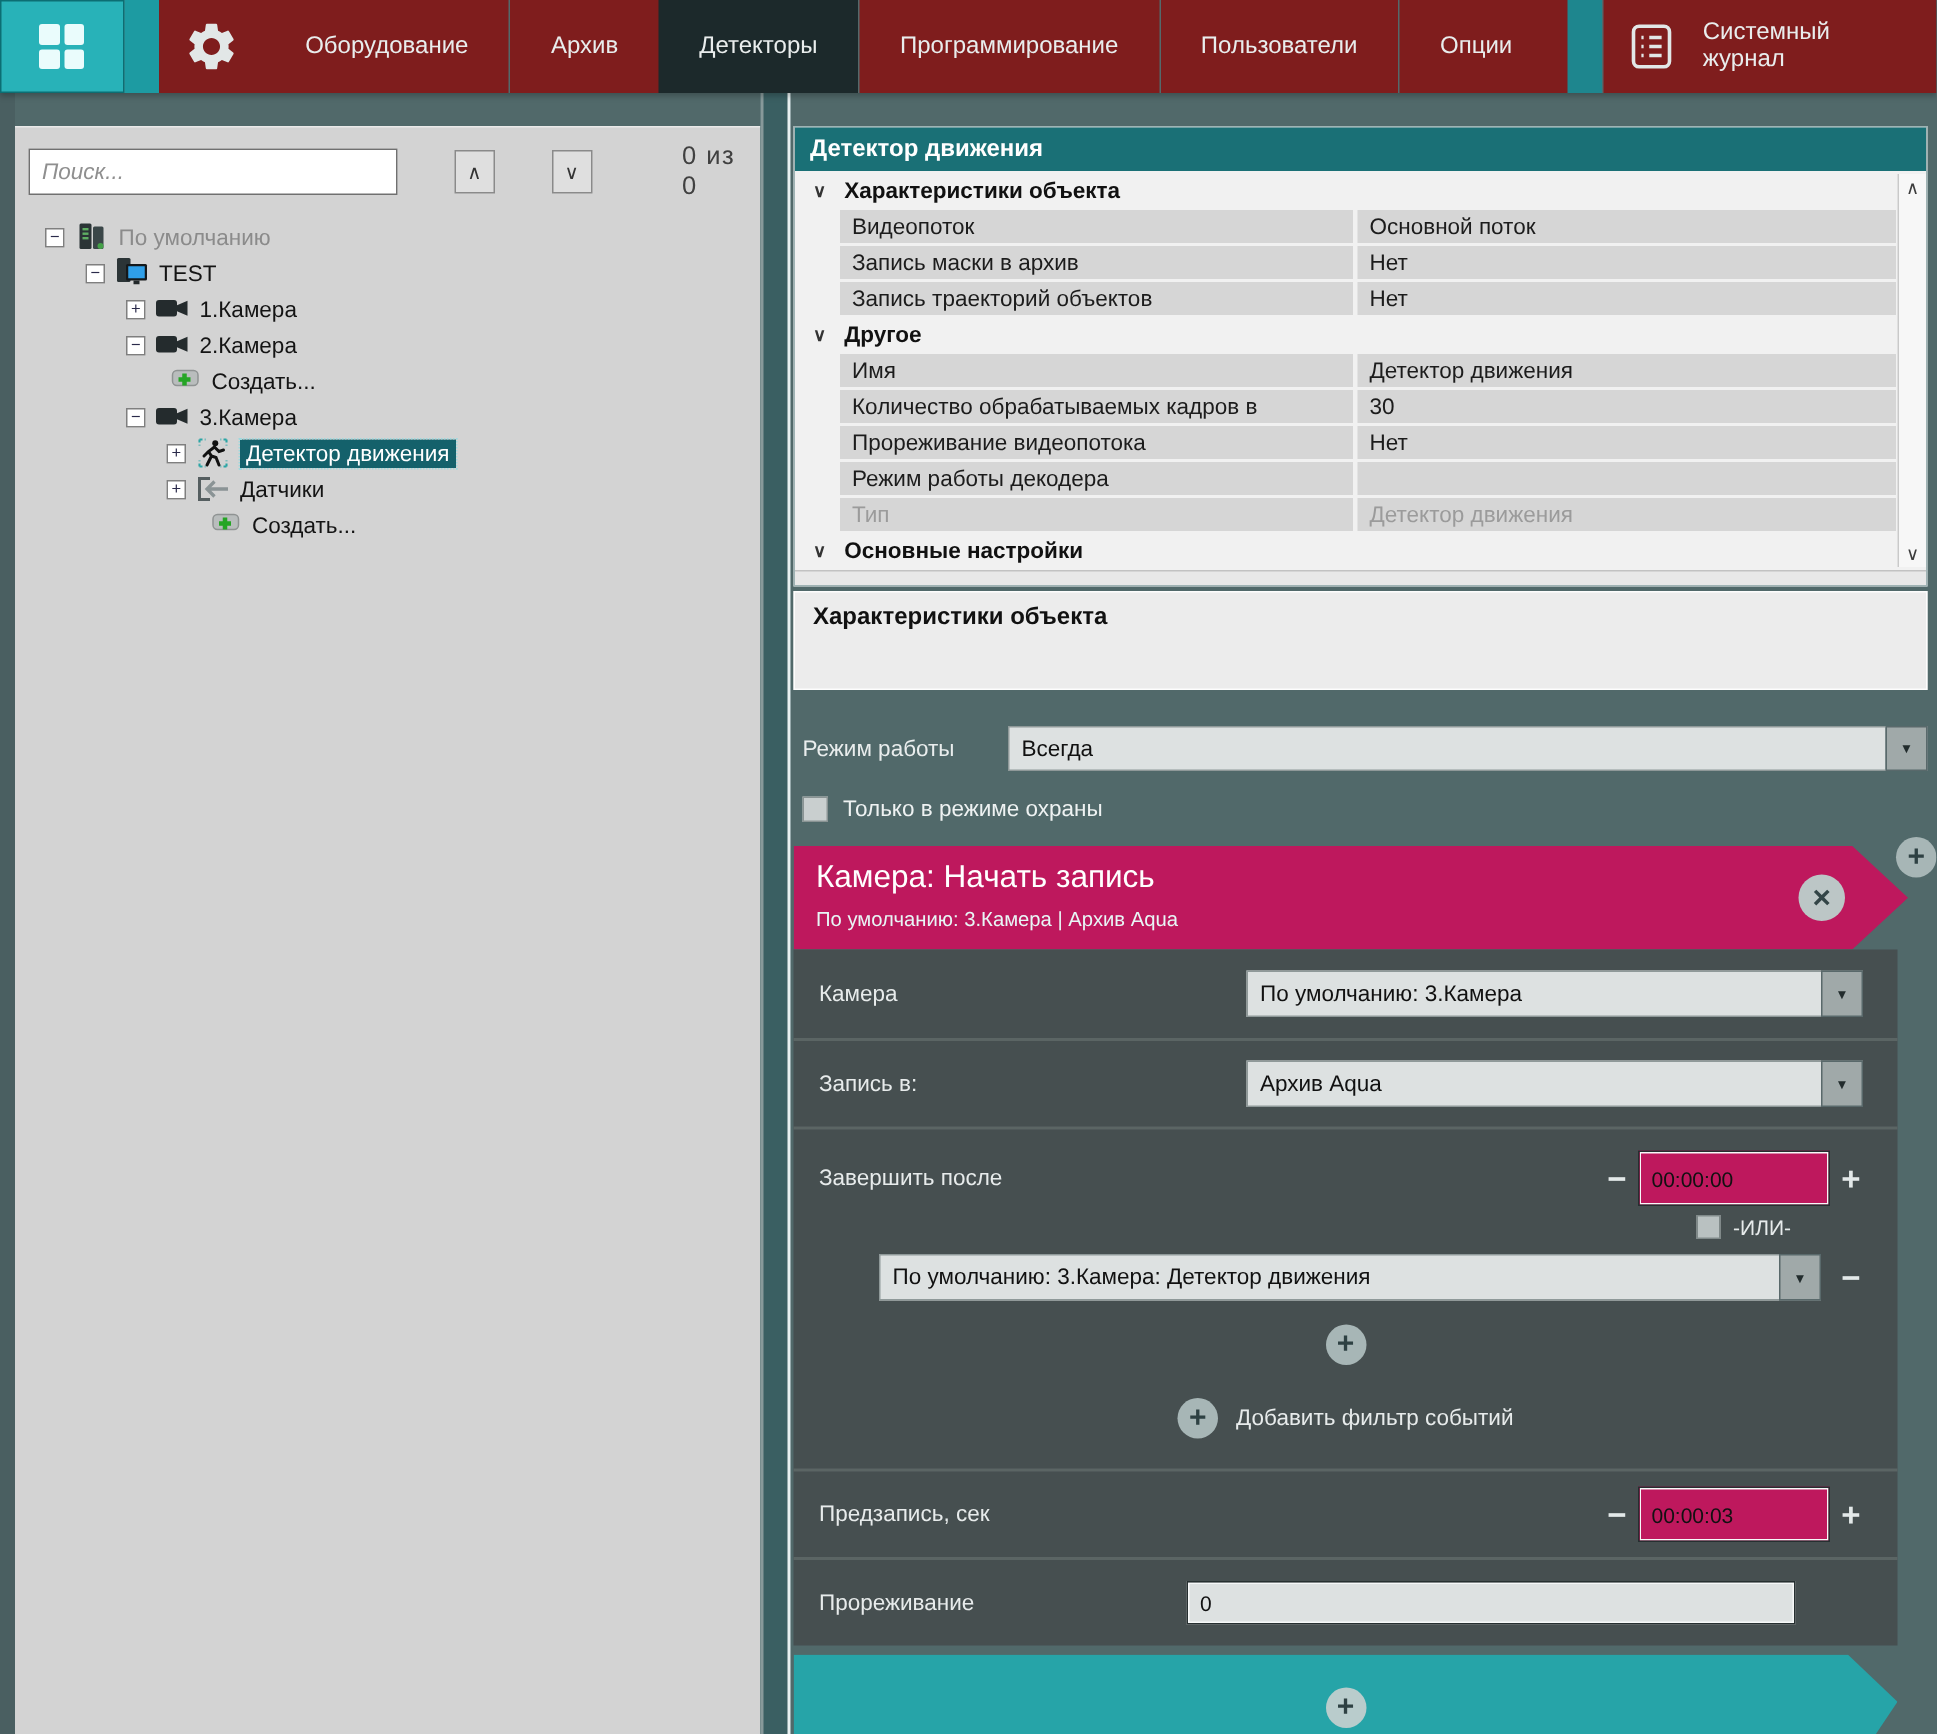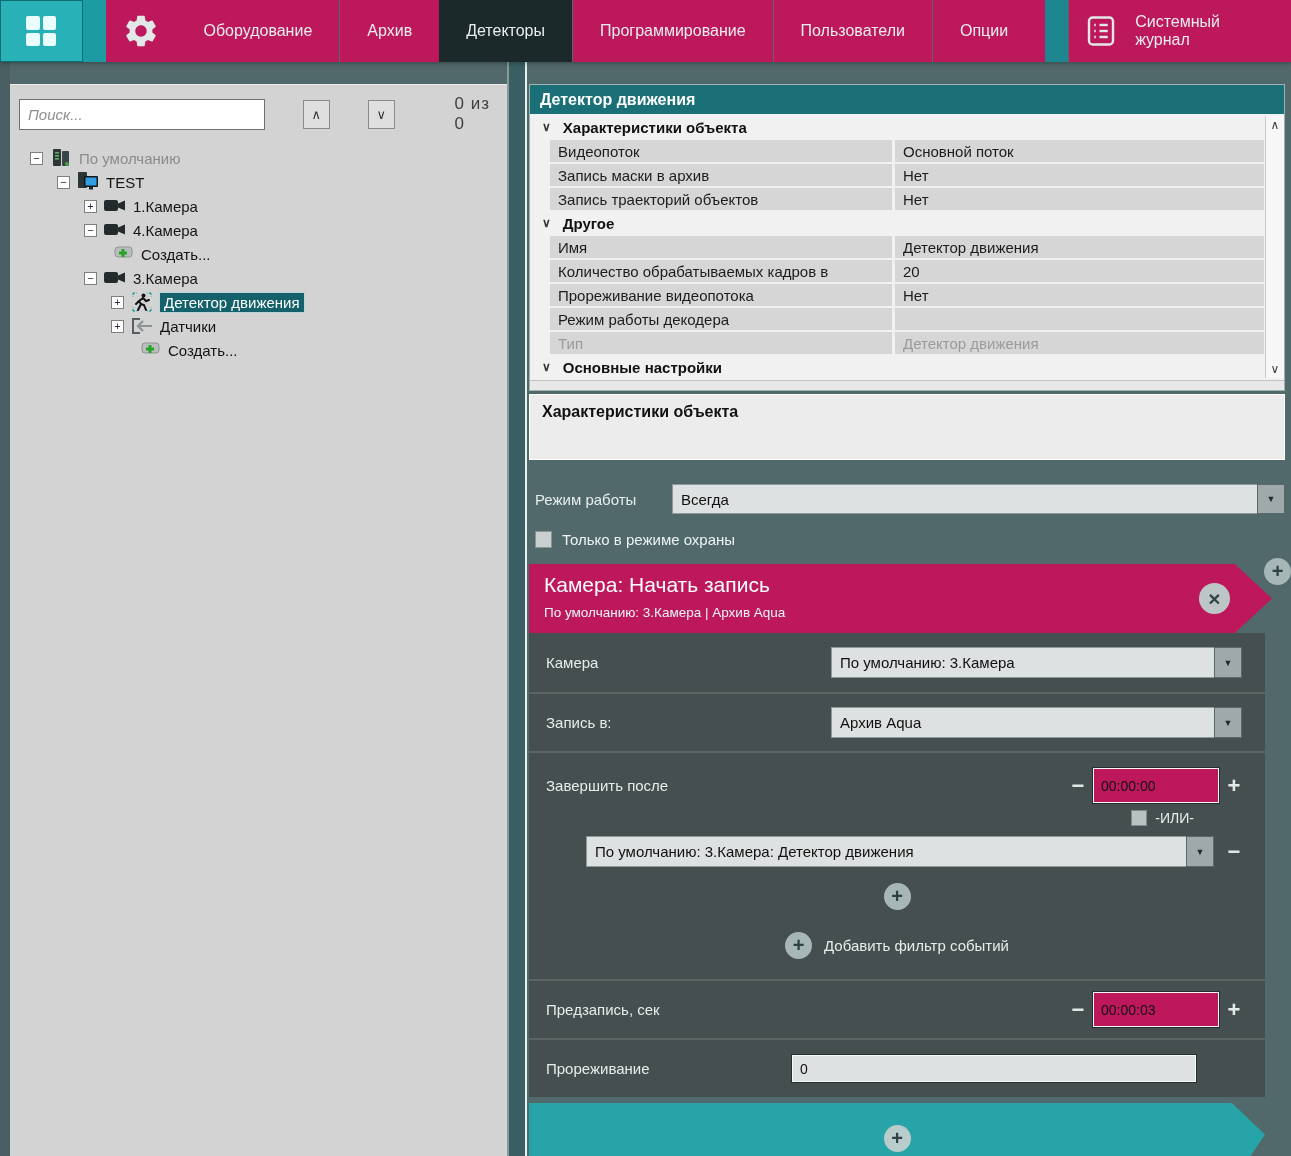--- a/index.html
+++ b/index.html
@@ -1,20 +1,20 @@
 <!DOCTYPE html>
 <html><head>
 <meta charset="utf-8">
 <style>
   * { margin:0; padding:0; box-sizing:border-box; }
   html,body { width:1291px; height:1156px; }
   body { font-family:"Liberation Sans", sans-serif; background:#51696a; position:relative; overflow:hidden; }
 
   
-  .topbar { position:absolute; left:0; top:0; width:1291px; height:62px; background:#be185d; display:flex; align-items:stretch; z-index:5; box-shadow:0 2px 4px rgba(0,0,0,.25); }
+  .topbar { position:absolute; left:0; top:0; width:1291px; height:62px; background:#7f1d1d; display:flex; align-items:stretch; z-index:5; box-shadow:0 2px 4px rgba(0,0,0,.25); }
   .app-btn { width:86px; background:#28b2b8; display:flex; align-items:center; justify-content:center; border:1px solid #0c6e73; }
   .app-grid { width:30px; height:30px; display:grid; grid-template-columns:1fr 1fr; gap:3px; }
   .app-grid span { background:#eafcfc; border-radius:2px; }
   .teal-strip { width:24px; background:#1d9ba2; }
   .gear-btn { width:74px; display:flex; align-items:center; justify-content:center; }
   .tab { display:flex; align-items:center; padding:0 27px; color:#e9eded; font-size:16px; border-left:1px solid #54696b; cursor:default; }
   .tab.first { border-left:none; }
   .tab.active { background:#1c292b; border-left:none; }
   .teal-sep { width:24px; background:#1e868e; margin-left:10px; }
   .journal-wrap { display:flex; align-items:center; gap:16px; padding:0 20px 0 14px; border-left:1px solid #54696b; }
@@ -44,21 +44,21 @@
 
   
   .right { position:absolute; left:529px; top:84px; width:762px; height:1072px; }
   .prop-card { width:756px; background:#f1f1f1; border:1px solid #9fb3b4; }
   .prop-header { height:29px; background:#1a7076; color:#fff; font-weight:bold; font-size:16px; display:flex; align-items:center; padding-left:10px; }
   .grid-wrap { position:relative; padding:2px 20px 0 0; }
   .vscroll { position:absolute; right:0; top:2px; bottom:0; width:19px; background:#f7f7f7; border-left:1px solid #c9c9c9; display:flex; flex-direction:column; justify-content:space-between; align-items:center; padding:2px 0; font-size:12px; color:#3c3c3c; cursor:pointer; }
   .g-row { height:22px; margin-bottom:2px; display:flex; align-items:center; }
   .g-section { padding-left:12px; font-weight:bold; font-size:15px; color:#111; background:#f1f1f1; }
   .g-section .chev { font-size:12px; margin-right:12px; color:#333; }
-  .g-data { padding-left:20px;align-items:center; }
+  .g-data { padding-left:30px;align-items:center; }
   .g-name, .g-value { background:#d6d6d6; height:22px; display:flex; align-items:center; font-size:15px; color:#1c1c1c; padding-left:8px; }
   .g-name { width:342px; margin-right:3px; flex:none; }
   .g-value { flex:1; }
   .g-row.disabled .g-name, .g-row.disabled .g-value { color:#9b9b9b; }
   .hscroll { height:10px; background:#e8e8e8; border-top:1px solid #c2c2c2; }
 
   .desc-box { width:756px; height:66px; background:#ececec; border:1px solid #fdfdfd; margin-top:3px; padding:8px 12px; font-weight:bold; font-size:16px; color:#111; }
 
   
   .mode-row { display:flex; align-items:center; margin-top:24px; }
@@ -216,21 +216,21 @@
     </div>
 
     <div class="tree-row ind-2">
       <span class="expander">−</span>
       <span class="t-icon">
         <svg width="24" height="16" viewBox="0 0 24 16">
             <rect x="1" y="2" width="14" height="11" rx="2" fill="#242b2d"></rect>
             <path d="M15 5.5 L22 2.5 V12.5 L15 9.5 Z" fill="#242b2d"></path>
           </svg>
       </span>
-      <span class="tree-label">4.Камера</span>
+      <span class="tree-label">2.Камера</span>
     </div>
 
     <div class="tree-row ind-2c">
       <span class="t-icon">
         <svg width="24" height="20" viewBox="0 0 24 20">
             <rect x="4" y="3" width="17" height="10" rx="3" fill="#b9bdbd" stroke="#8f9393"></rect>
             <path d="M8 9 h8 M12 5 v8" stroke="#25a525" stroke-width="3"></path>
           </svg>
       </span>
       <span class="tree-label">Создать...</span>
@@ -313,21 +313,21 @@
       <div class="g-row g-section">
         <span class="chev">∨</span>
         <span>Другое</span>
       </div>
       <div class="g-row g-data">
         <span class="g-name">Имя</span>
         <span class="g-value">Детектор движения</span>
       </div>
       <div class="g-row g-data">
         <span class="g-name">Количество обрабатываемых кадров в</span>
-        <span class="g-value">20</span>
+        <span class="g-value">30</span>
       </div>
       <div class="g-row g-data">
         <span class="g-name">Прореживание видеопотока</span>
         <span class="g-value">Нет</span>
       </div>
       <div class="g-row g-data">
         <span class="g-name">Режим работы декодера</span>
         <span class="g-value"></span>
       </div>
       <div class="g-row g-data disabled">

